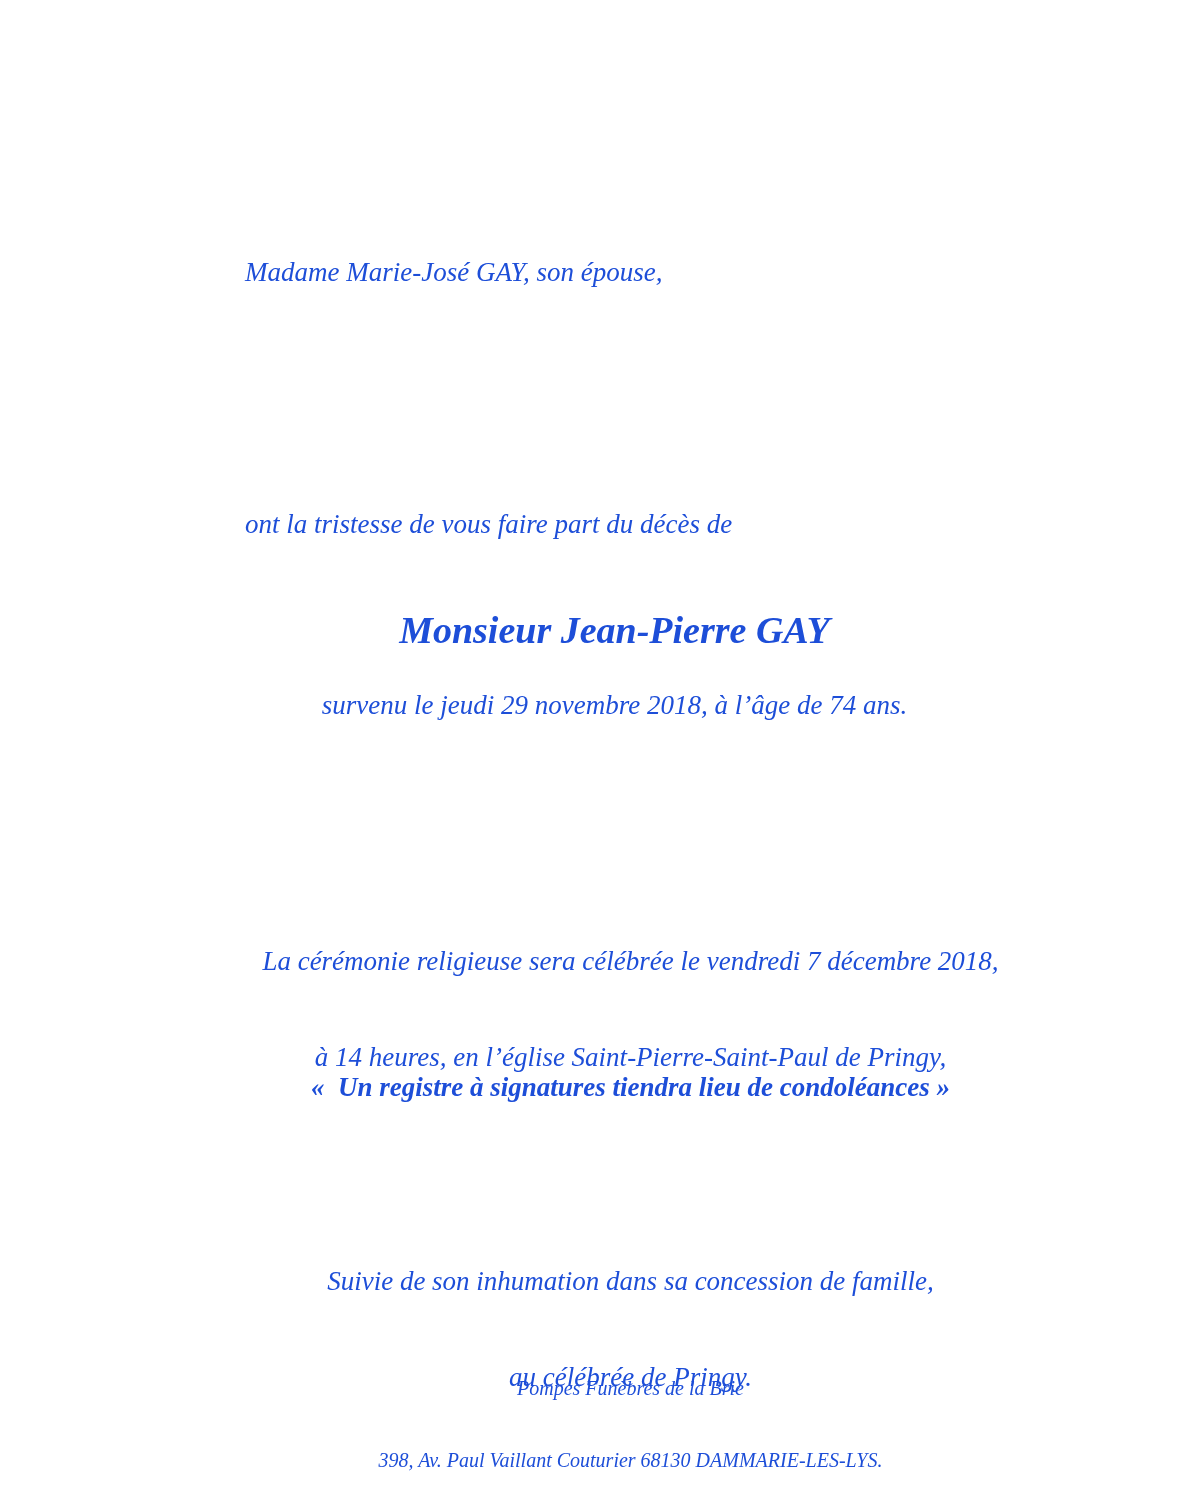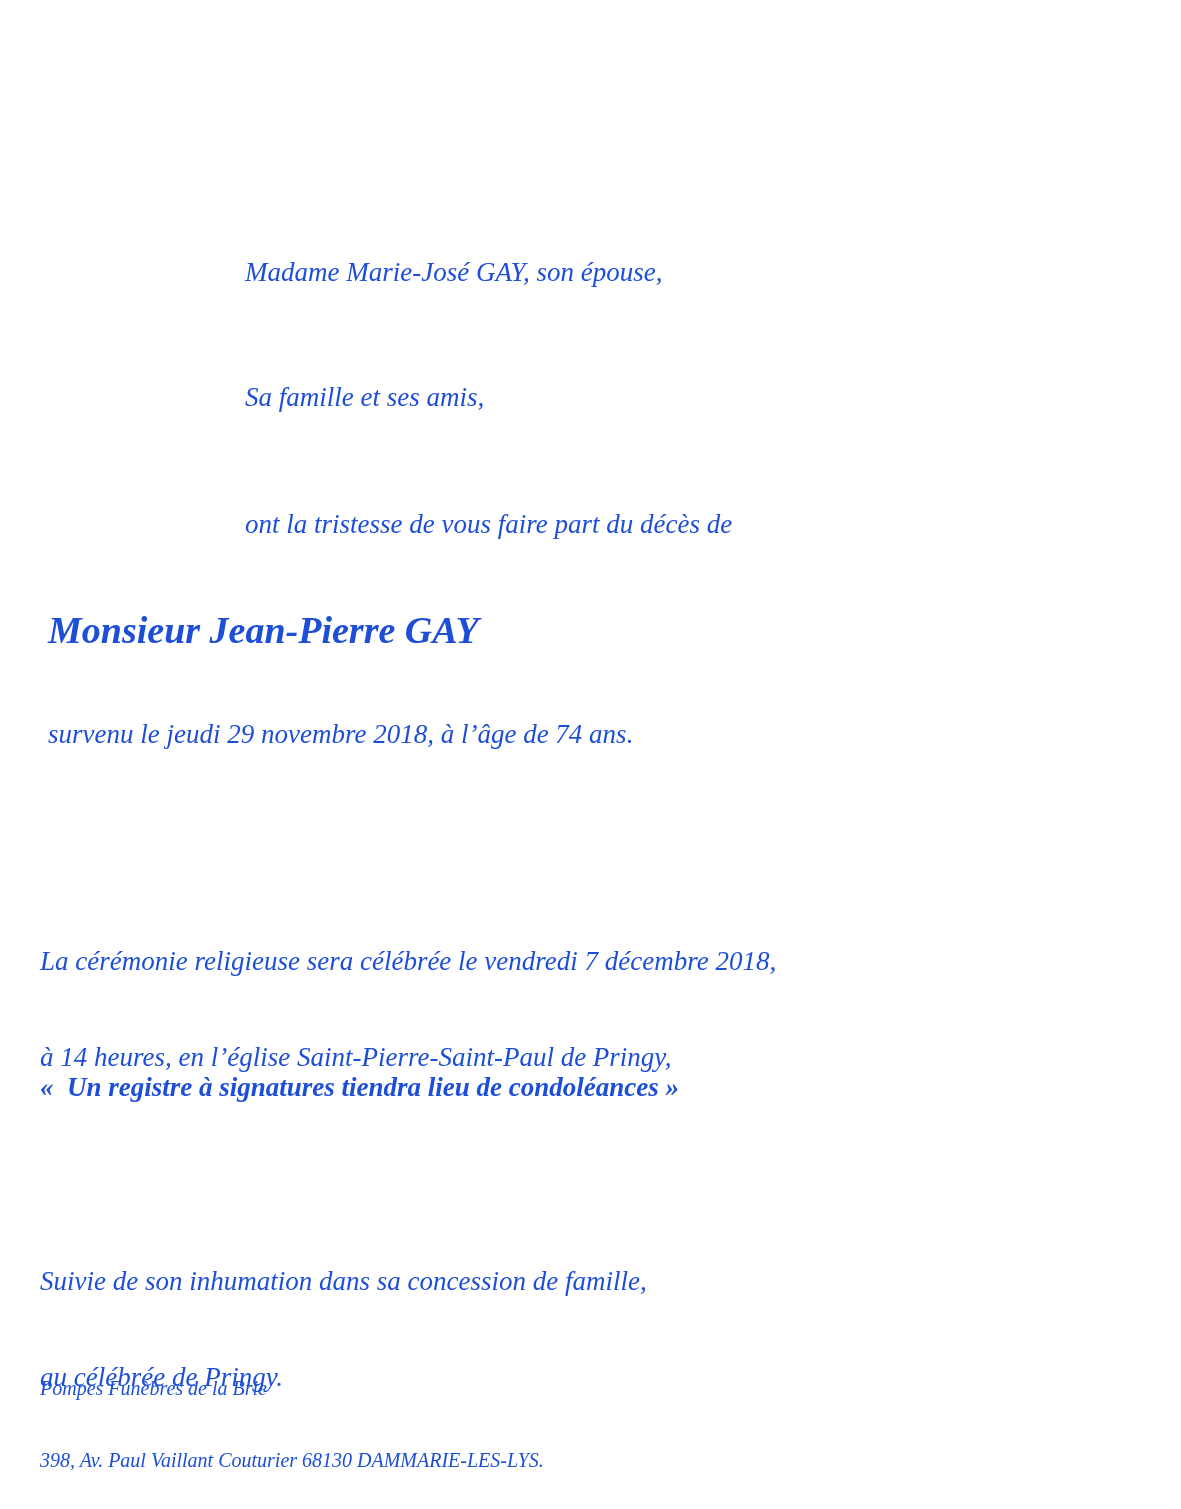--- a/index.html
+++ b/index.html
@@ -28,21 +28,21 @@
   .body-text {
     font-size: 27px;
     line-height: 27px;
   }
   .left-align {
     text-align: left;
     padding-left: 245px;
     box-sizing: border-box;
   }
   .centered {
-    text-align: left;
+    text-align: center;
   }
   .indent-center {
     
     padding-left: 48px;
     box-sizing: border-box;
   }
   .title-text {
     font-size: 38px;
     line-height: 38px;
     font-weight: bold;
@@ -59,27 +59,26 @@
     line-height: 24px;
   }
 </style>
 </head>
 <body>
 
 <div class="page">
 
   <p class="line body-text left-align" style="top:259px">Madame Marie-José GAY, son épouse,</p>
 
-  <p class="line body-text left-align" style="top:384px">Sa famille et ses amis,</p>
 
   <p class="line body-text left-align" style="top:511px">ont la tristesse de vous faire part du décès de</p>
 
   <p class="line title-text centered indent-center" style="top:611px">Monsieur Jean-Pierre GAY</p>
 
-  <p class="line body-text centered indent-center" style="top:721px">survenu le jeudi 29 novembre 2018, à l’âge de 74 ans.</p>
+  <p class="line body-text centered indent-center" style="top:692px">survenu le jeudi 29 novembre 2018, à l’âge de 74 ans.</p>
 
   <div class="line body-text multi-32 centered" style="top:881px">
     <div>La cérémonie religieuse sera célébrée le vendredi 7 décembre 2018,</div>
     <div>à 14 heures, en l’église Saint-Pierre-Saint-Paul de Pringy,</div>
   </div>
 
   <p class="line body-text bold-text centered" style="top:1074px">«&nbsp; Un registre à signatures tiendra lieu de condoléances&nbsp;»</p>
 
   <div class="line body-text multi-32 centered" style="top:1201px">
     <div>Suivie de son inhumation dans sa concession de famille,</div>

